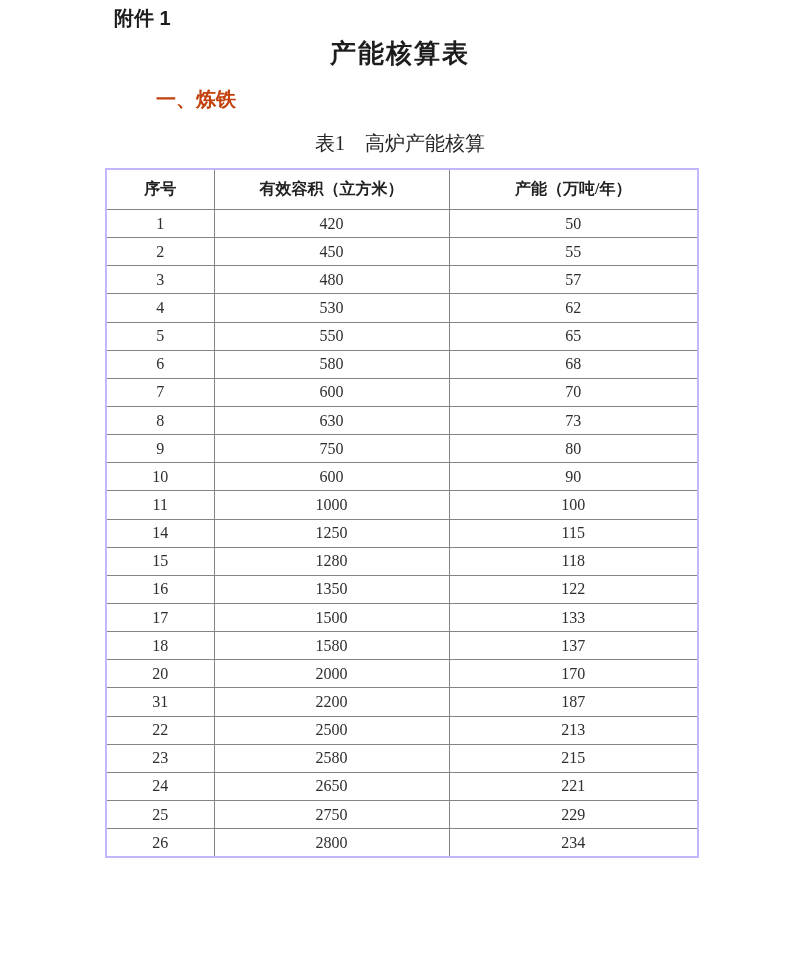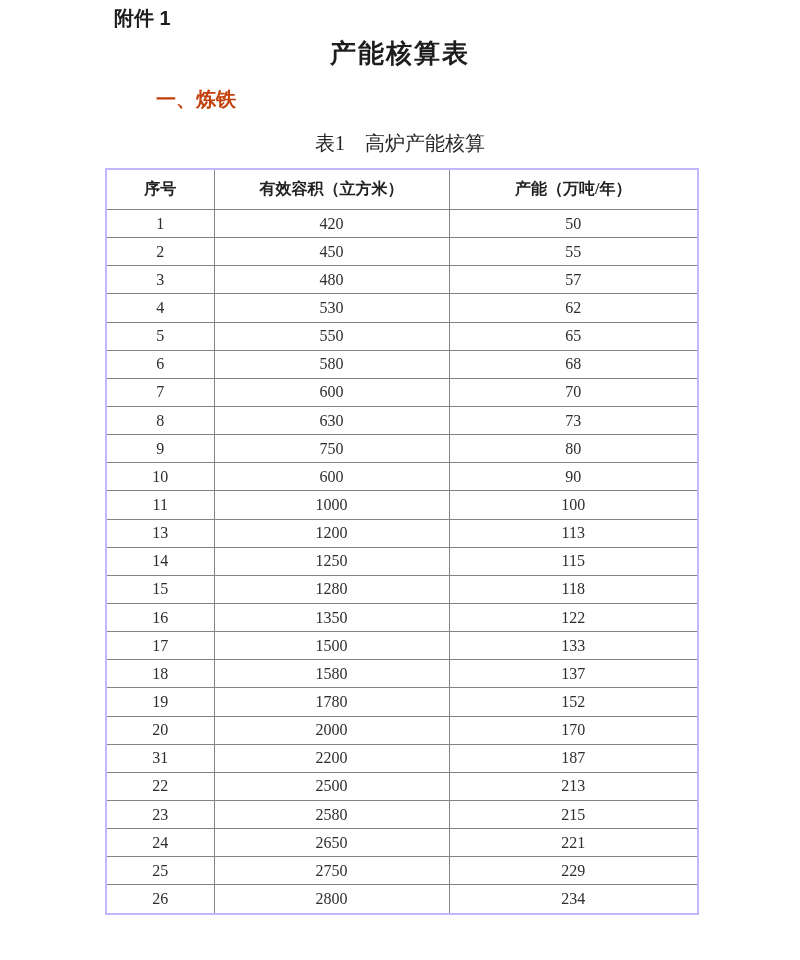--- a/index.html
+++ b/index.html
@@ -165,25 +165,20 @@
           <td>10</td>
           <td>600</td>
           <td>90</td>
         </tr>
         <tr>
           <td>11</td>
           <td>1000</td>
           <td>100</td>
         </tr>
         <tr>
-          <td>13</td>
-          <td>1200</td>
-          <td>113</td>
-        </tr>
-        <tr>
           <td>14</td>
           <td>1250</td>
           <td>115</td>
         </tr>
         <tr>
           <td>15</td>
           <td>1280</td>
           <td>118</td>
         </tr>
         <tr>
@@ -195,25 +190,20 @@
           <td>17</td>
           <td>1500</td>
           <td>133</td>
         </tr>
         <tr>
           <td>18</td>
           <td>1580</td>
           <td>137</td>
         </tr>
         <tr>
-          <td>19</td>
-          <td>1780</td>
-          <td>152</td>
-        </tr>
-        <tr>
           <td>20</td>
           <td>2000</td>
           <td>170</td>
         </tr>
         <tr>
           <td>31</td>
           <td>2200</td>
           <td>187</td>
         </tr>
         <tr>

